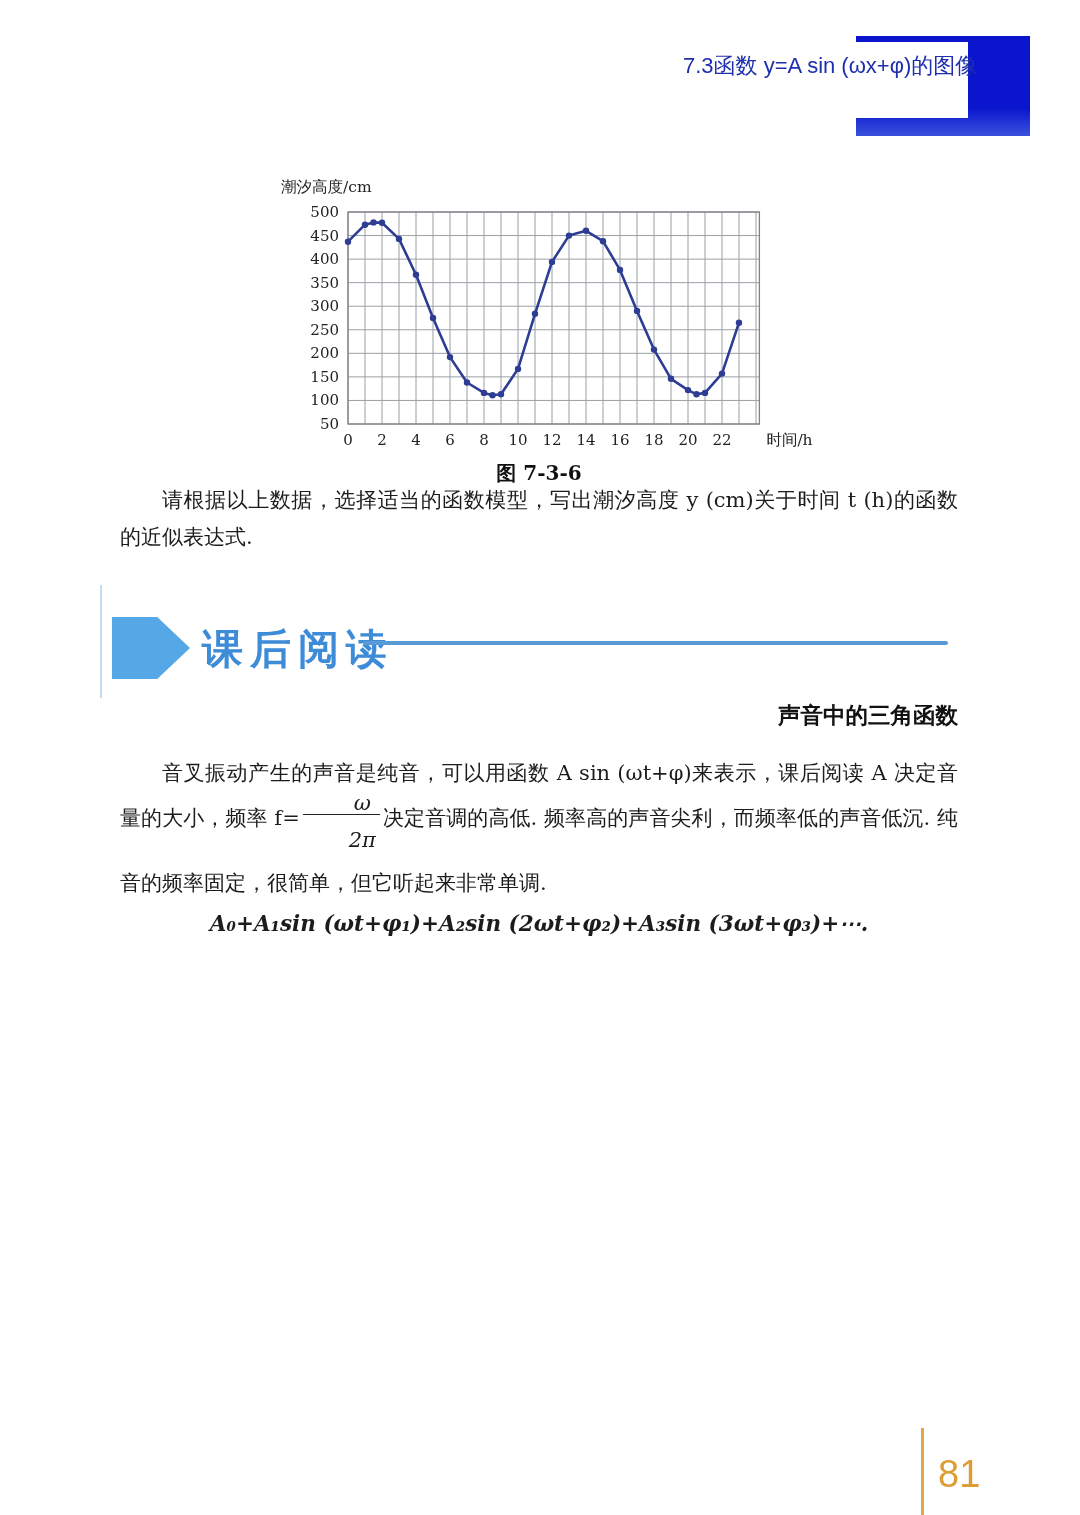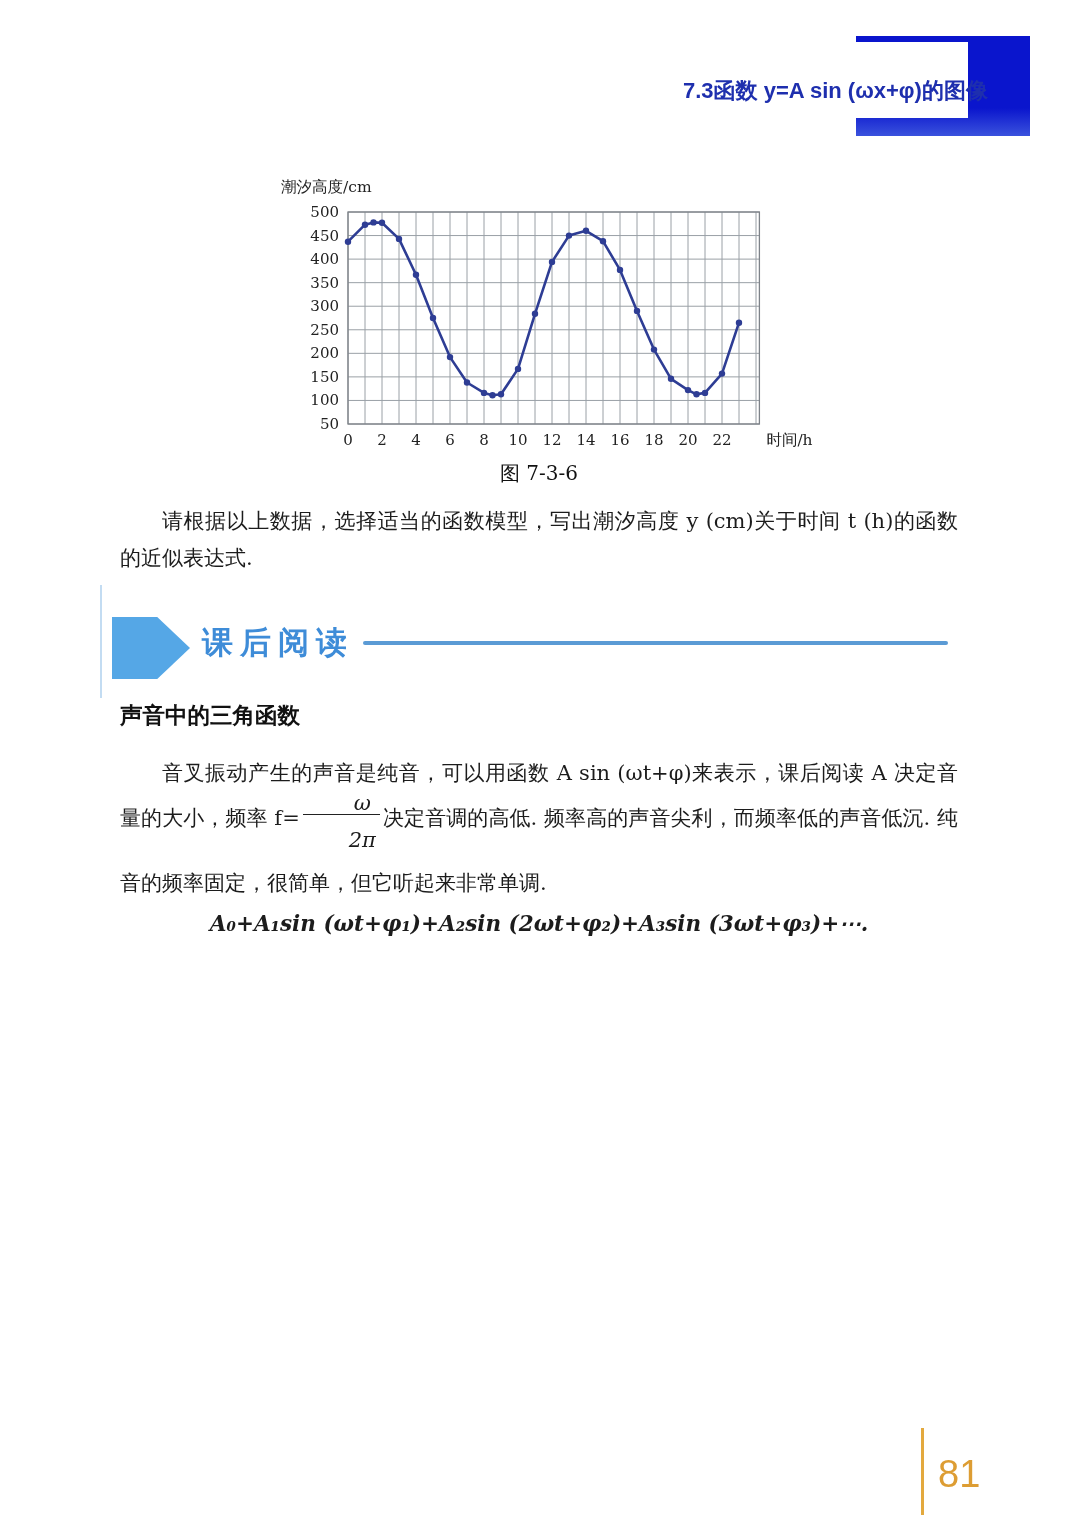--- a/index.html
+++ b/index.html
@@ -7,54 +7,54 @@
     position:relative;width:1080px;height:1515px;background:#ffffff;overflow:hidden;
     font-family:"DejaVu Serif","Liberation Serif",serif;color:#1c1c1c;
   }
   
   .hdr-block{
     position:absolute;left:856px;top:36px;width:174px;height:100px;
     background:linear-gradient(180deg,#0a15cd 0%,#0a15cd 72%,#3a52dd 100%);
   }
   .hdr-box{position:absolute;left:620px;top:42px;width:348px;height:76px;background:#ffffff;}
   .hdr-text{
-    position:absolute;left:683px;top:76px;width:282px;
+    position:absolute;left:683px;top:51px;width:282px;
     display:flex;justify-content:space-between;align-items:baseline;
     font-family:"Liberation Sans","DejaVu Sans",sans-serif;
-    font-weight:bold;font-size:22px;color:#1e2fae;white-space:nowrap;
+    font-weight:normal;font-size:22px;color:#1e2fae;white-space:nowrap;
   }
   
   .chart-wrap{position:absolute;left:265px;top:172px;width:560px;height:290px;}
   .chart-wrap svg{display:block;}
   .chart-wrap text{font-family:"DejaVu Serif","Liberation Serif",serif;}
   .fig-caption{
     position:absolute;left:120px;top:460px;width:838px;text-align:center;
-    font-weight:normal;font-size:20px;color:#111;
+    font-weight:bold;font-size:20px;color:#111;
   }
   
   .para{
     font-size:21px;line-height:37px;text-align:justify;text-indent:2em;margin:0;
   }
-  .problem{position:absolute;left:120px;top:503px;width:838px;}
+  .problem{position:absolute;left:120px;top:482px;width:838px;}
   
   .banner-vline{position:absolute;left:100px;top:585px;width:2px;height:113px;background:#c3dcf2;}
   .banner-arrow{
     position:absolute;left:112px;top:617px;width:78px;height:62px;background:#55a7e6;
     clip-path:polygon(0 0,58% 0,100% 50%,58% 100%,0 100%);
   }
   .banner-label{
     position:absolute;left:202px;top:622px;
     font-family:"Liberation Sans","DejaVu Sans",sans-serif;
-    font-weight:bold;font-size:31px;color:#3e8cd8;letter-spacing:7px;white-space:nowrap;
+    font-weight:bold;font-size:41px;color:#3e8cd8;letter-spacing:7px;white-space:nowrap;
   }
   .banner-line{position:absolute;left:363px;top:641px;width:585px;height:4px;background:#5b9bd5;border-radius:2px;}
   
   .reading{position:absolute;left:120px;top:700px;width:838px;}
   .reading-title{
-    text-align:left;font-family:"Liberation Sans","DejaVu Sans",sans-serif;
+    text-align:right;font-family:"Liberation Sans","DejaVu Sans",sans-serif;
     font-weight:bold;font-size:22.5px;color:#111;margin:0 0 24px 0;
   }
   .formula{
     font-size:21.5px;line-height:40px;text-align:center;text-indent:0;margin:2px 0;
     font-style:italic;font-family:"DejaVu Serif","Liberation Serif",serif;font-weight:bold;
   }
   .frac{
     display:inline-block;vertical-align:-1.05em;text-align:center;
     font-style:italic;margin:0 3px;line-height:1.05;
   }

